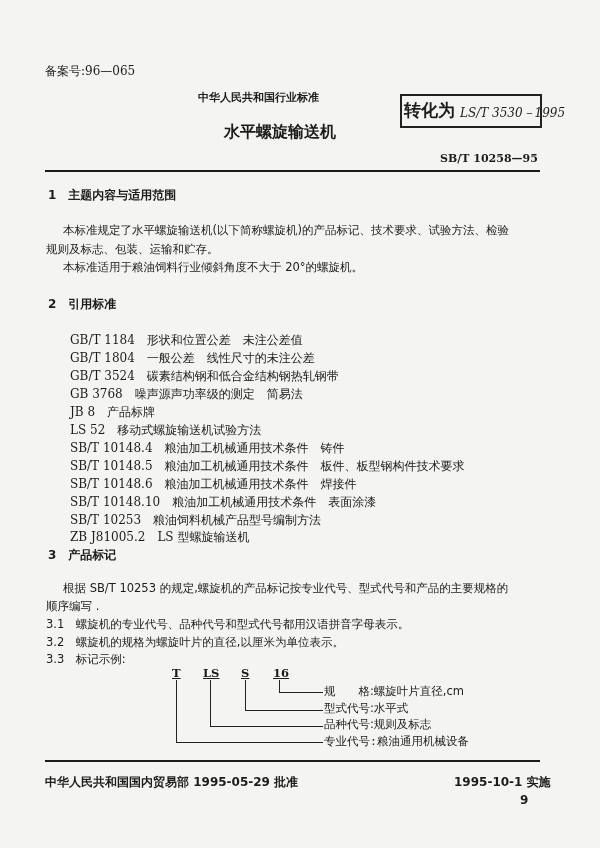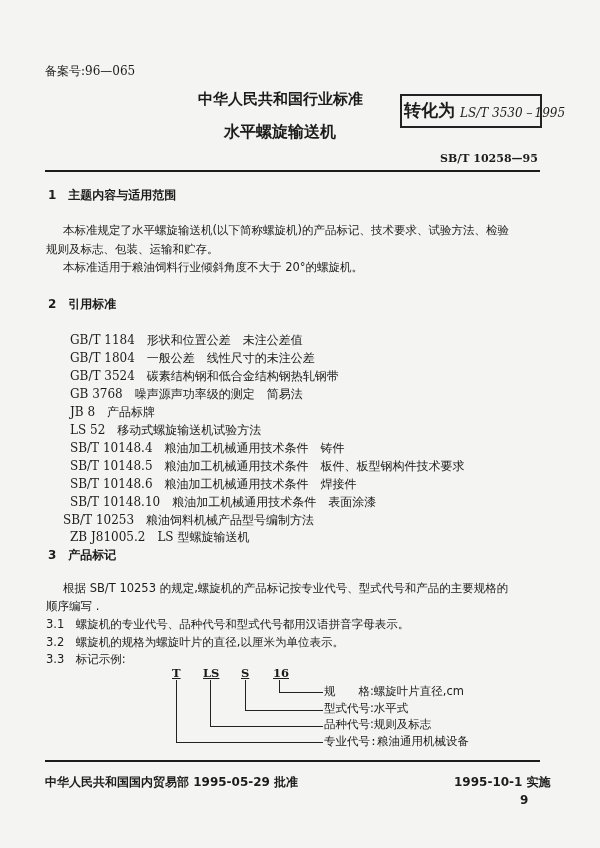--- a/index.html
+++ b/index.html
@@ -1,20 +1,20 @@
 <!DOCTYPE html>
 <html><head>
   <meta charset="utf-8">
   <style>
     html, body { margin:0; padding:0; }
     body { width:600px; height:848px; background:#f4f4f2; position:relative; overflow:hidden;
            font-family:"DejaVu Serif", serif; color:#1c1c1c; }
     .abs { position:absolute; white-space:nowrap; }
     .filing { left:45px; top:63px; font-size:12px; font-weight:normal; }
-    .std-org { left:198px; top:90px; font-size:15px; font-weight:bold; font-family:"DejaVu Sans", sans-serif;text-align:right; }
+    .std-org { left:198px; top:90px; font-size:11px; font-weight:bold; font-family:"DejaVu Sans", sans-serif;text-align:right; }
     .stamp { left:400px; top:94px; width:142px; height:34px; border:2px solid #222; box-sizing:border-box; }
     .stamp-cn { left:2px; top:3px; font-size:17px; font-weight:bold; font-family:"DejaVu Sans", sans-serif; }
     .stamp-hw { left:58px; top:9px; font-size:12px; font-style:italic; font-family:"DejaVu Serif", serif; }
     .title { left:224px; top:122px; font-size:16px; font-weight:bold; font-family:"DejaVu Sans", sans-serif; }
     .code { left:440px; top:152px; font-size:11px; font-weight:bold; }
     .rule { height:2px; background:#1c1c1c; }
     .h { font-size:12px; font-weight:bold; font-family:"DejaVu Sans", sans-serif; }
     .p { font-size:11.5px; font-family:"DejaVu Sans", sans-serif; }
     .ref { font-size:12px; }
     .ln { position:absolute; background:#222; }
@@ -43,21 +43,21 @@
 <div class="abs ref" style="left:70px; top:332px;">GB/T 1184　形状和位置公差　未注公差值</div>
 <div class="abs ref" style="left:70px; top:350px;">GB/T 1804　一般公差　线性尺寸的未注公差</div>
 <div class="abs ref" style="left:70px; top:368px;">GB/T 3524　碳素结构钢和低合金结构钢热轧钢带</div>
 <div class="abs ref" style="left:70px; top:386px;">GB 3768　噪声源声功率级的测定　简易法</div>
 <div class="abs ref" style="left:70px; top:404px;">JB 8　产品标牌</div>
 <div class="abs ref" style="left:70px; top:422px;">LS 52　移动式螺旋输送机试验方法</div>
 <div class="abs ref" style="left:70px; top:440px;">SB/T 10148.4　粮油加工机械通用技术条件　铸件</div>
 <div class="abs ref" style="left:70px; top:458px;">SB/T 10148.5　粮油加工机械通用技术条件　板件、板型钢构件技术要求</div>
 <div class="abs ref" style="left:70px; top:476px;">SB/T 10148.6　粮油加工机械通用技术条件　焊接件</div>
 <div class="abs ref" style="left:70px; top:494px;">SB/T 10148.10　粮油加工机械通用技术条件　表面涂漆</div>
-<div class="abs ref" style="left:63px; top:512px;">SB/T 10253　粮油饲料机械产品型号编制方法</div>
+<div class="abs ref" style="left:70px; top:512px;">SB/T 10253　粮油饲料机械产品型号编制方法</div>
 <div class="abs ref" style="left:70px; top:529px;">ZB J81005.2　LS 型螺旋输送机</div>
 
 <div class="abs h" style="left:48px; top:547px;">3　产品标记</div>
 <div class="abs p" style="left:63px; top:581px;">根据 SB/T 10253 的规定,螺旋机的产品标记按专业代号、型式代号和产品的主要规格的</div>
 <div class="abs p" style="left:46px; top:599px;">顺序编写 .</div>
 <div class="abs p" style="left:46px; top:617px;">3.1　螺旋机的专业代号、品种代号和型式代号都用汉语拼音字母表示。</div>
 <div class="abs p" style="left:46px; top:635px;">3.2　螺旋机的规格为螺旋叶片的直径,以厘米为单位表示。</div>
 <div class="abs p" style="left:46px; top:652px;">3.3　标记示例:</div>
 
 <div>

